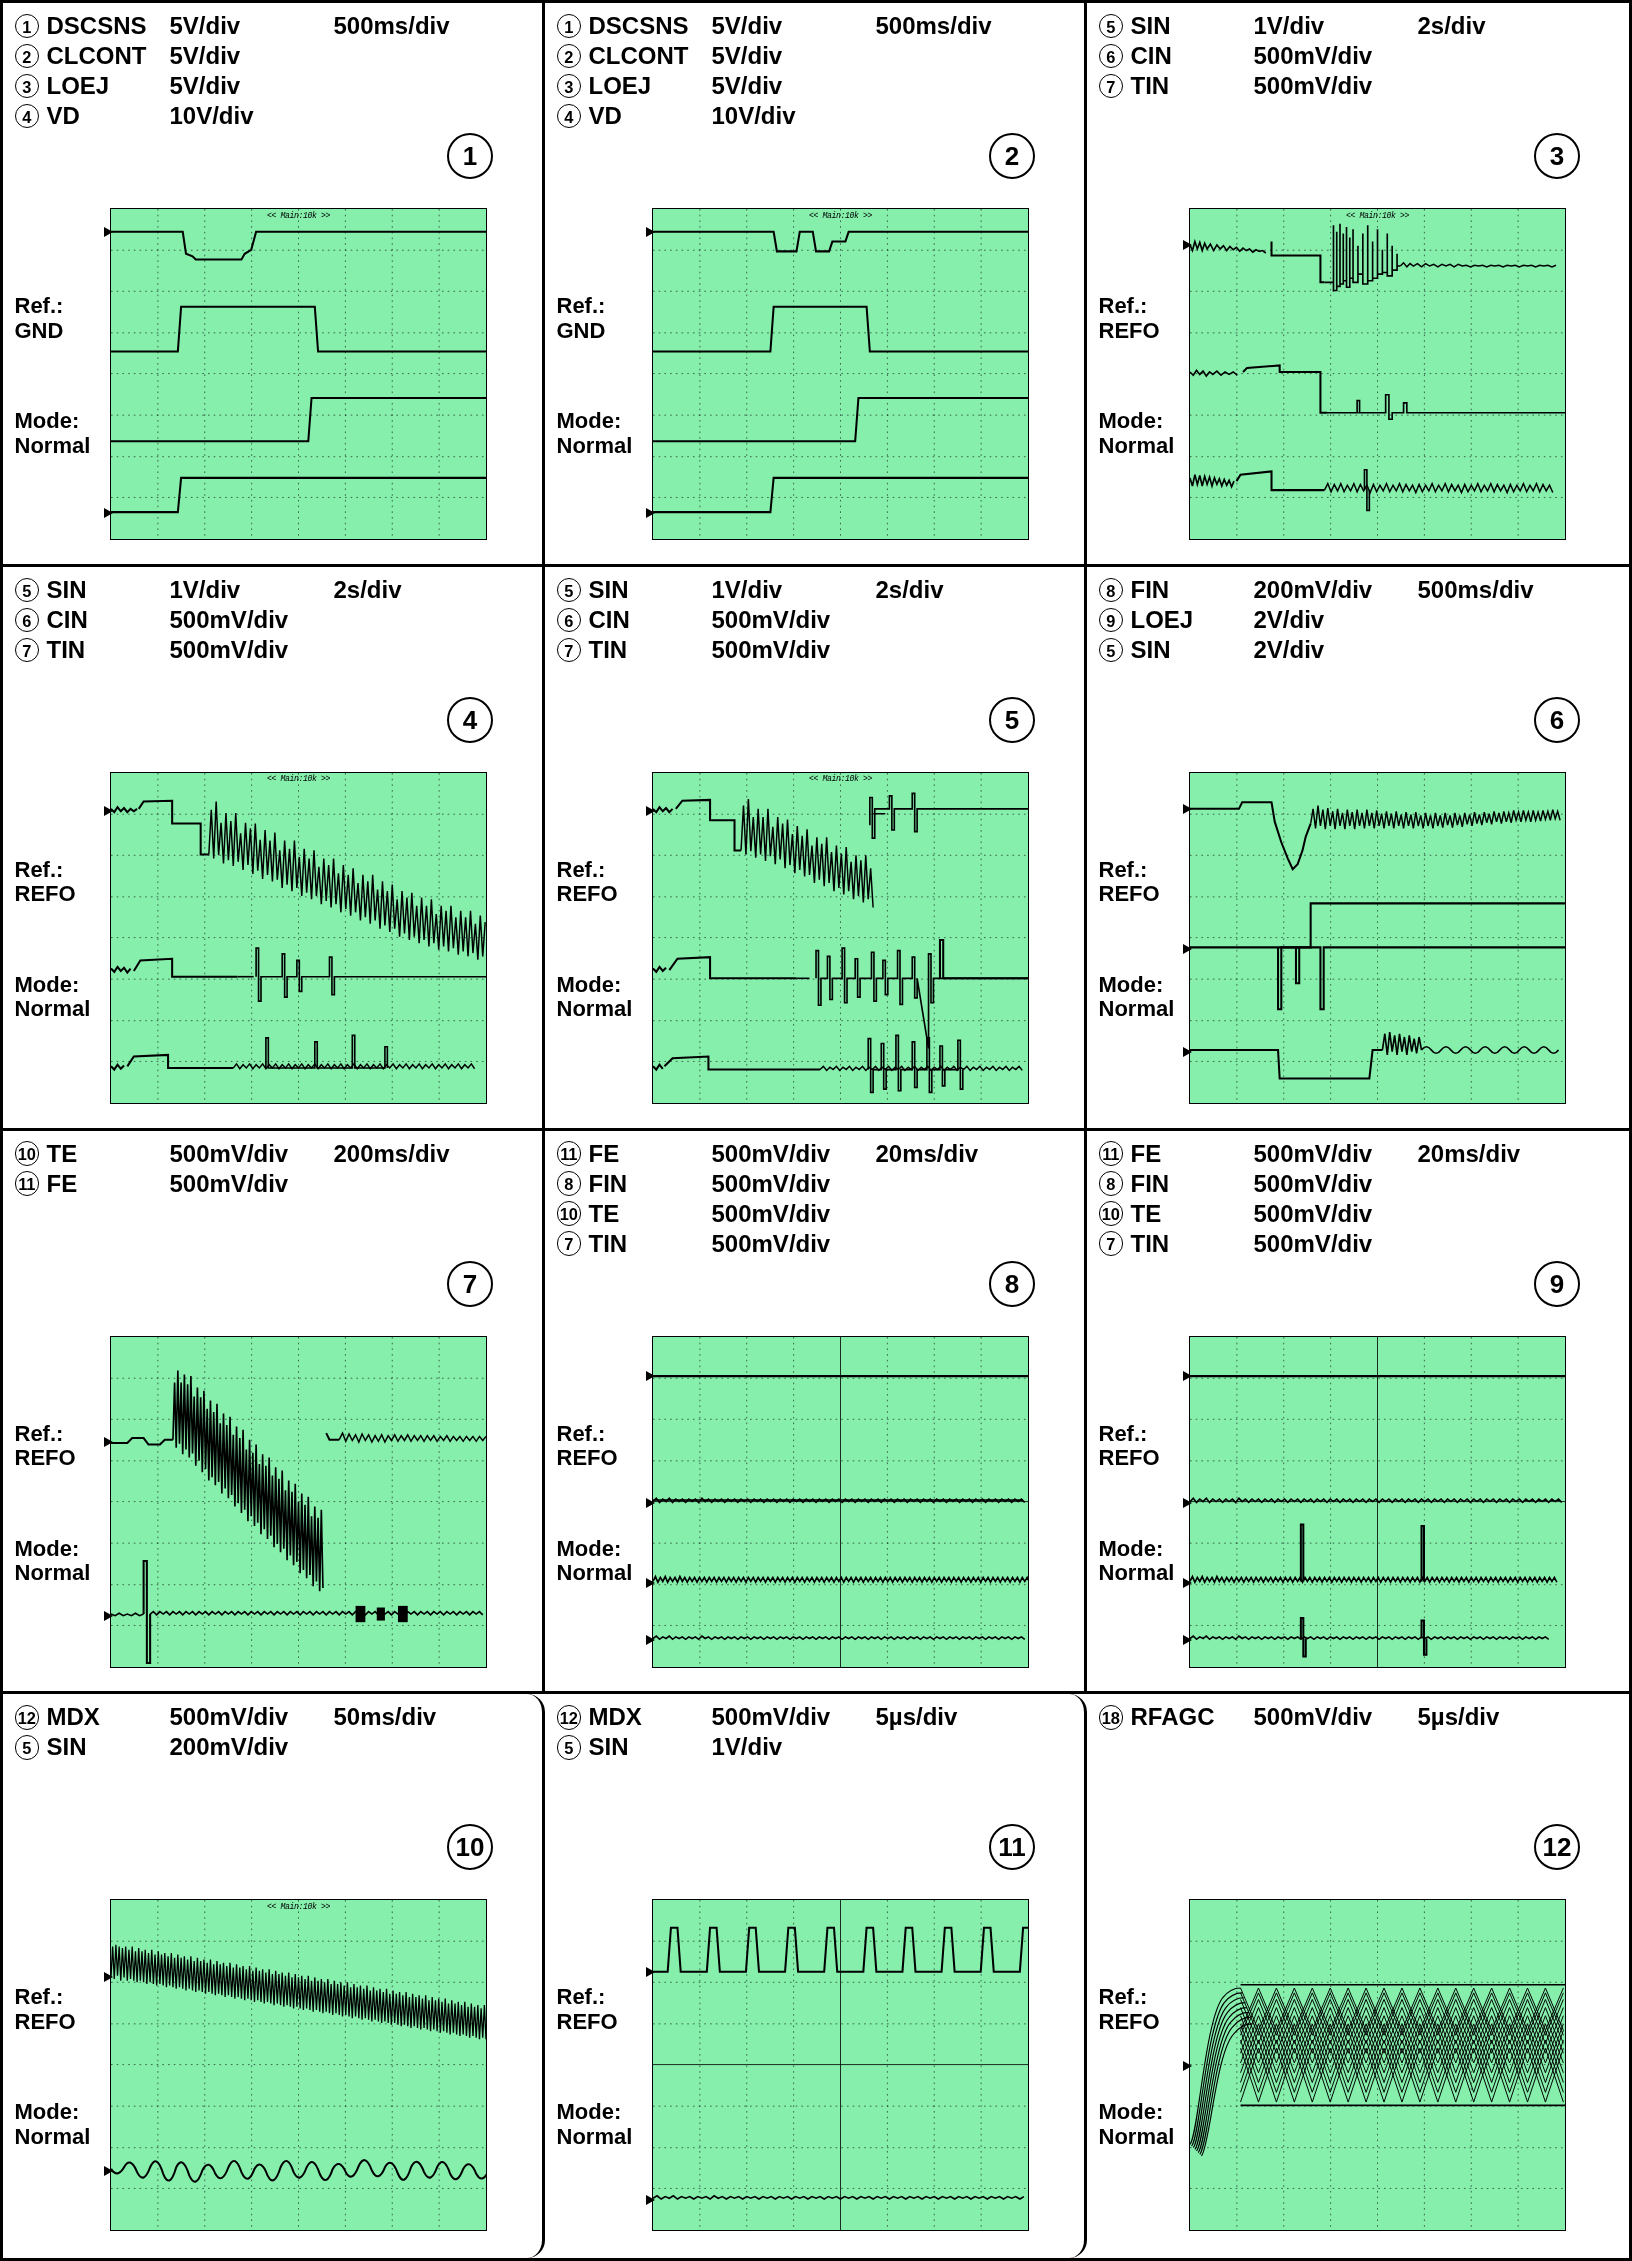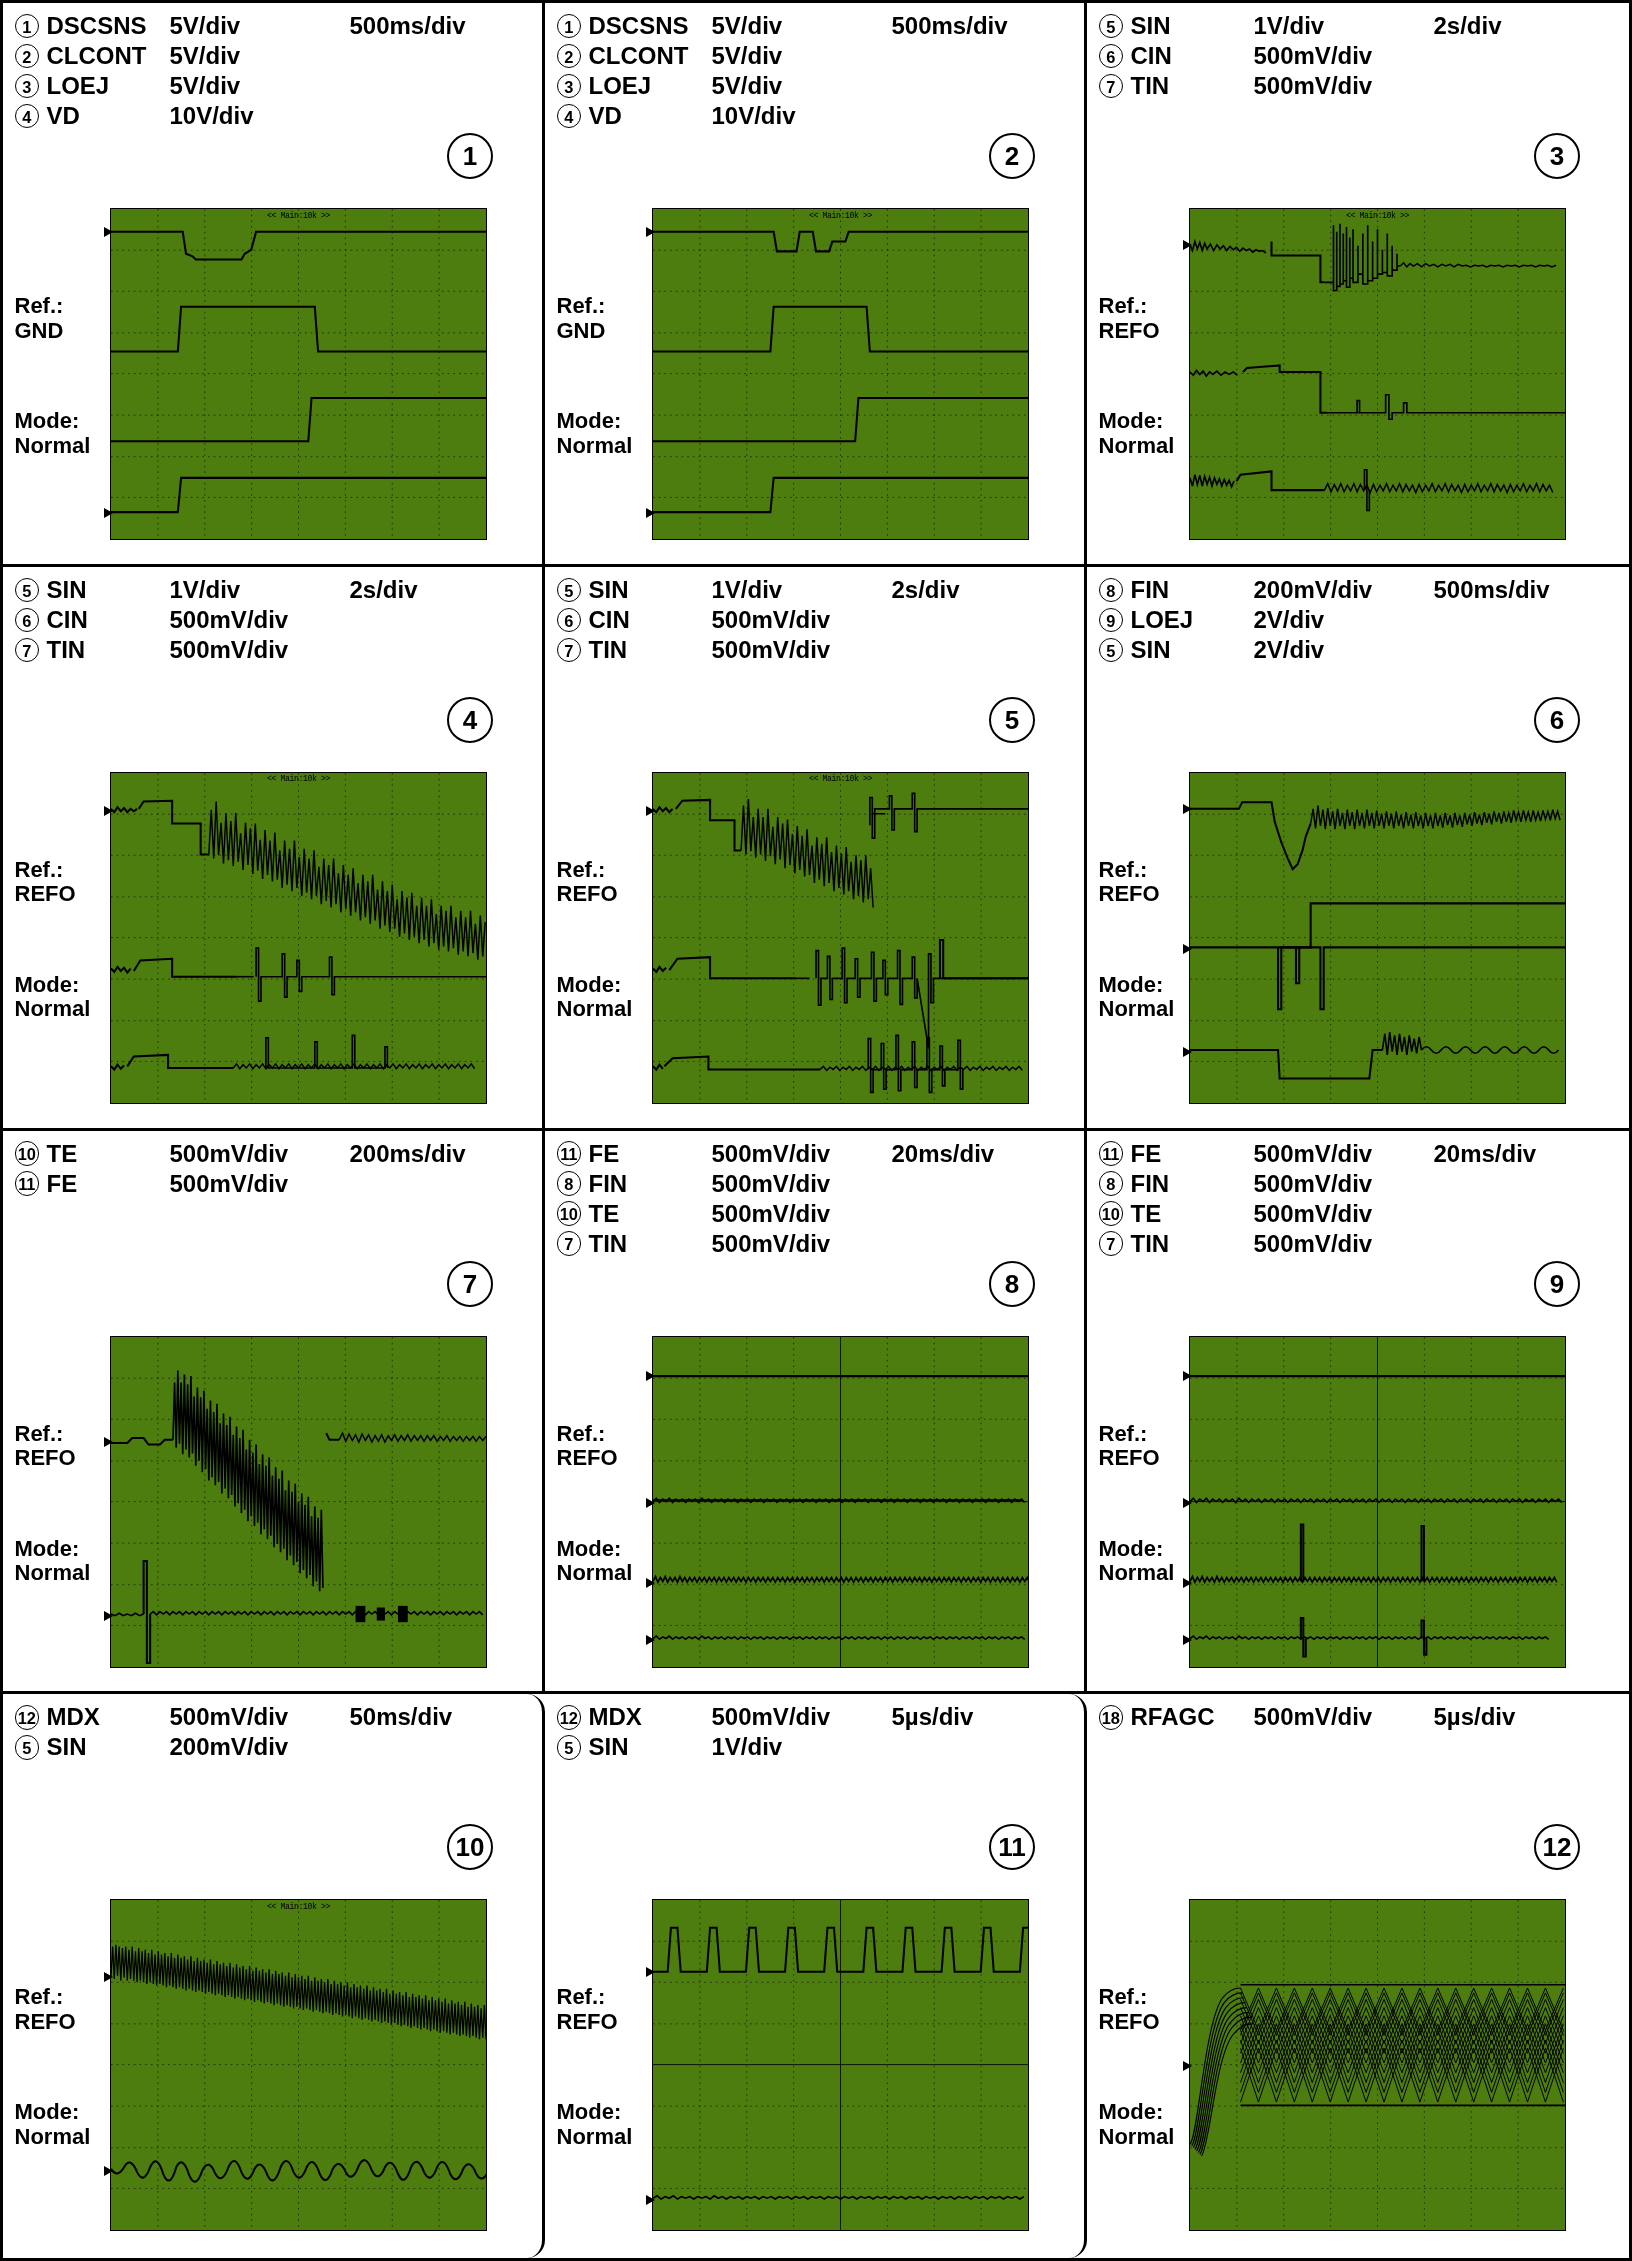--- a/index.html
+++ b/index.html
@@ -11,33 +11,33 @@
   .cell.col3{border-right:none;}
   .cell.row4{border-bottom:none;border-radius:18px;}
 
   
   .chlist{position:absolute;left:11.5px;top:8.2px;width:calc(100% - 23px);}
   .chrow{display:flex;align-items:center;height:30px;font-size:24px;font-weight:bold;letter-spacing:0px;}
   .circnum{display:inline-block;width:24.6px;height:24.6px;line-height:24px;border:1.6px solid #000;border-radius:50%;
            text-align:center;font-size:16.4px;font-weight:bold;margin-right:7.4px;flex:0 0 auto;box-sizing:border-box;}
   .chname{width:123px;flex:0 0 auto;}
   .chvolt{width:164px;flex:0 0 auto;}
-  .chtime{flex:0 0 auto;margin-left:16px;}
+  .chtime{flex:0 0 auto;}
 
   
   .idxnum{position:absolute;width:46px;height:46px;border:2.5px solid #000;border-radius:50%;
           text-align:center;line-height:43px;font-size:26px;font-weight:bold;box-sizing:border-box;}
 
   
   .leftlab{position:absolute;font-size:22px;font-weight:bold;line-height:1.12;}
   .leftlab.ref{}
   .leftlab.mode{}
 
   
-  .scope{position:absolute;border:1.6px solid #000;background:#4d7c0f;box-sizing:border-box;}
+  .scope{position:absolute;border:1.6px solid #000;background:#86efac;box-sizing:border-box;font-style:italic;}
   .scope .marker{position:absolute;top:1.6px;left:50%;transform:translateX(-50%);font-size:8.2px;
                  font-family:"Liberation Mono",monospace;letter-spacing:-0.4px;white-space:nowrap;}
   .scope svg{display:block;width:100%;height:100%;}
   .tri{position:absolute;width:0;height:0;border-top:5.7px solid transparent;border-bottom:5.7px solid transparent;
        border-left:9px solid #000;}
 </style>
 </head>
 <body>
 
 <div id="sheet">

